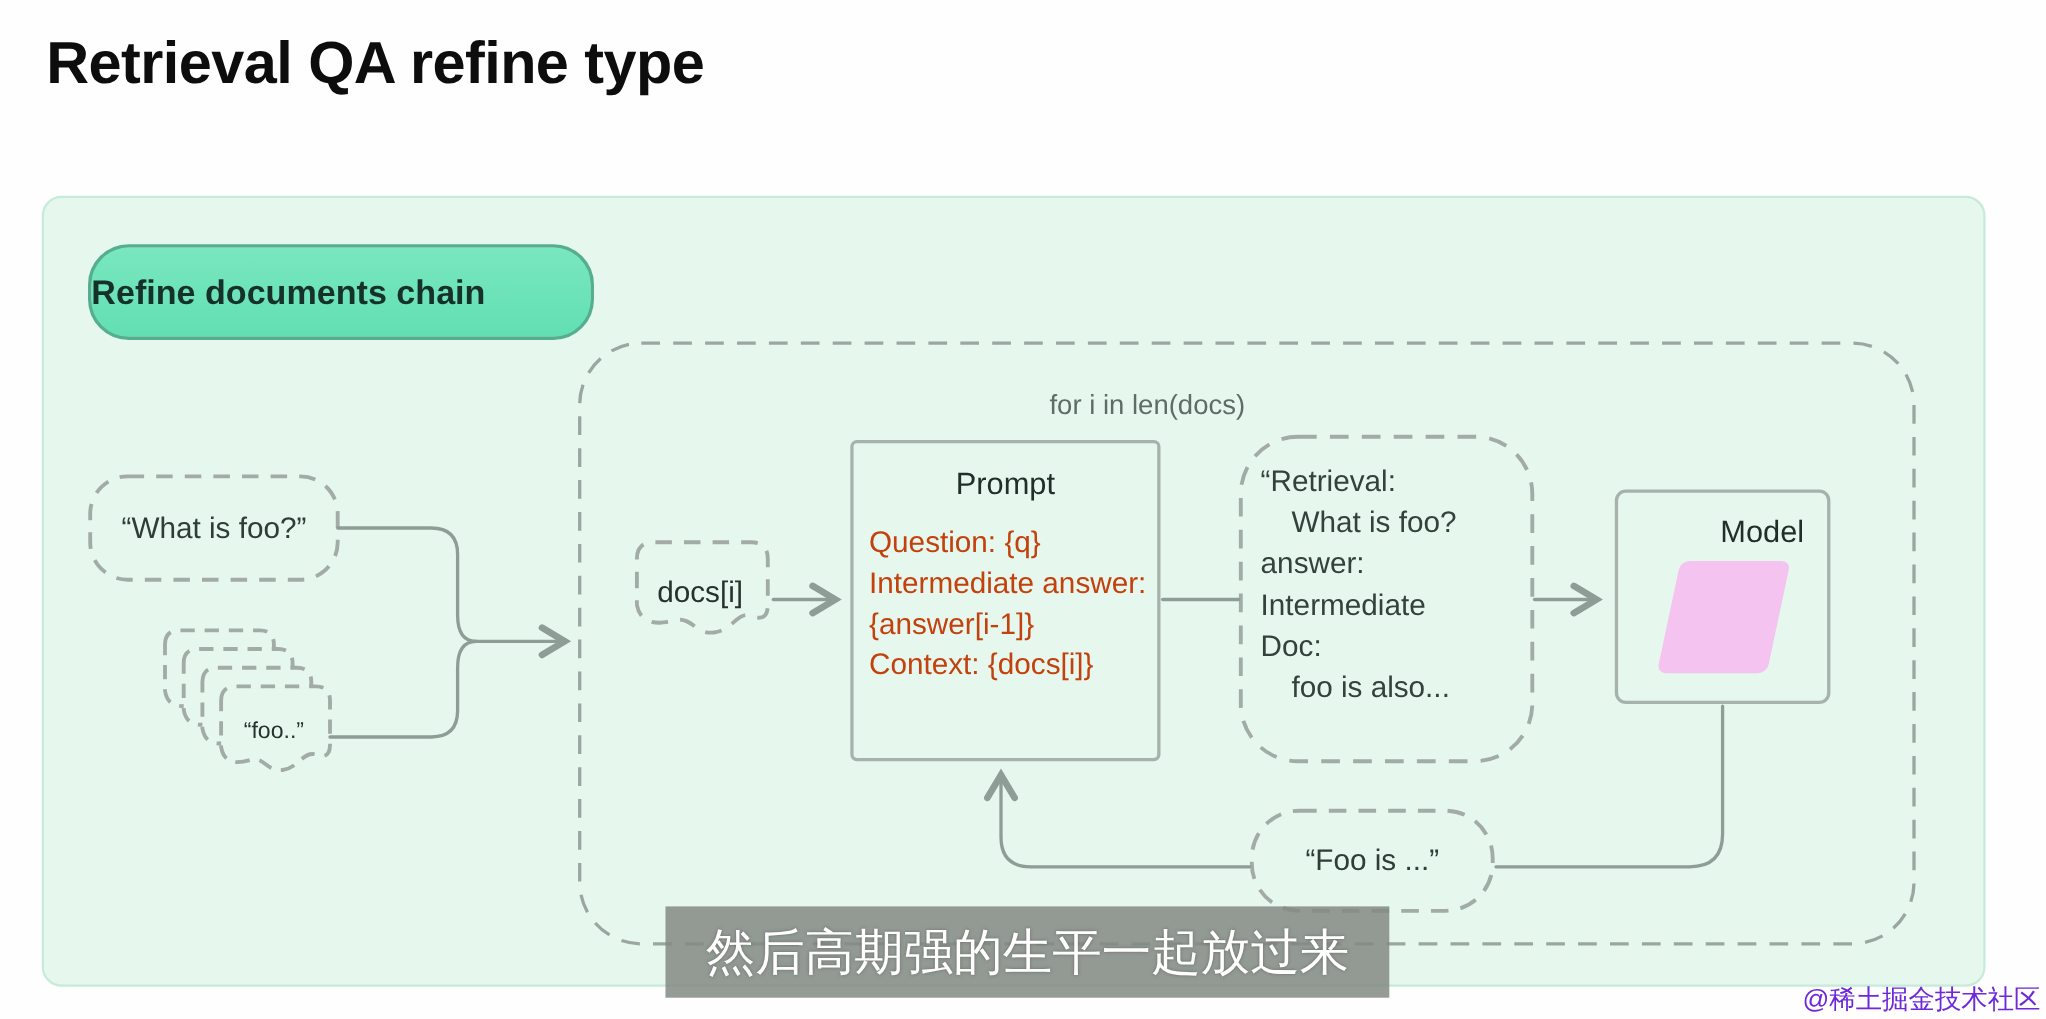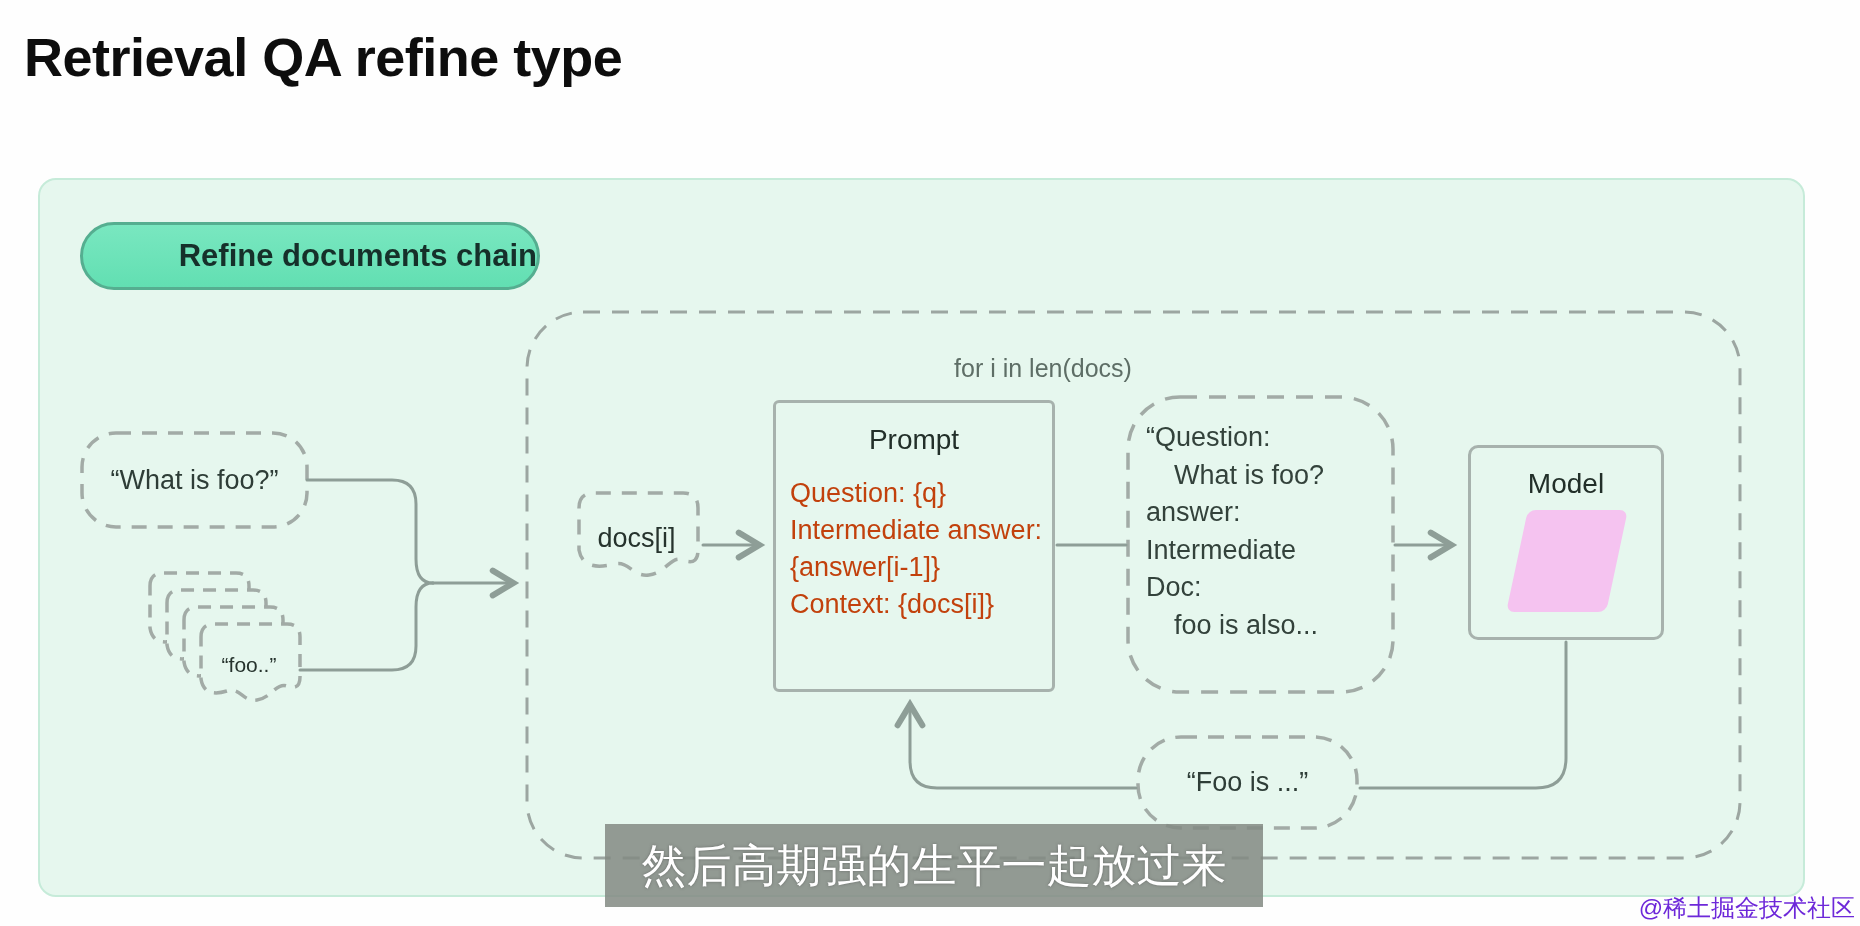--- a/index.html
+++ b/index.html
@@ -1,28 +1,28 @@
 <!DOCTYPE html>
 <html><head>
 <meta charset="utf-8">
 <style>
   html,body{margin:0;padding:0;background:#ffffff;}
   #screen{position:relative;width:1860px;height:926px;background:#fefefe;overflow:hidden;
           font-family:"Liberation Sans", sans-serif;}
   .abs{position:absolute;}
 
-  .page-title{left:24px;top:26px;font-size:54px;font-weight:600;color:#0d0d0d;letter-spacing:-0.5px;}
+  .page-title{left:42px;top:26px;font-size:54px;font-weight:600;color:#0d0d0d;letter-spacing:-0.5px;}
 
   .mint-box{left:38px;top:178px;width:1767px;height:719px;background:#e6f7ee;
             border:2px solid #c6ebd9;border-radius:18px;box-sizing:border-box;}
 
-  .chain-pill{left:80px;top:222px;width:460px;height:68px;border-radius:37px;
+  .chain-pill{left:80px;top:222px;width:460px;height:87px;border-radius:37px;
               background:linear-gradient(180deg,#79e7c0 0%,#62dfb2 100%);
               border:3px solid #55ae90;box-sizing:border-box;
-              display:flex;align-items:center;justify-content:flex-end;}
+              display:flex;align-items:center;justify-content:flex-start;}
   .chain-pill span{font-size:31px;font-weight:600;color:#16302a;}
 
   .loop-label{left:913px;top:354px;width:260px;text-align:center;
               font-size:25px;color:#5e6e66;}
 
   .bubble-text{display:flex;align-items:center;justify-content:center;
                font-size:27px;color:#2e3d37;}
 
   .q-bubble-text{left:82px;top:433px;width:225px;height:94px;}
 
@@ -34,21 +34,21 @@
   .prompt-title{left:773px;top:424px;width:282px;text-align:center;
                 font-size:28px;font-weight:500;color:#222f29;}
   .prompt-body{left:790px;top:475px;width:258px;font-size:27px;color:#c2410c;line-height:37px;}
 
   .resp-lines{left:1146px;top:419px;width:235px;font-size:27px;color:#33423b;line-height:37.5px;}
   .resp-lines .indent{padding-left:28px;}
 
   .model-box{left:1468px;top:445px;width:196px;height:195px;box-sizing:border-box;
              border:3px solid #a7b2ad;border-radius:10px;}
   .model-title{left:1468px;top:468px;width:196px;text-align:center;
-               font-size:28px;font-weight:500;color:#222f29;}
+               font-size:28px;font-weight:500;color:#222f29;padding-left:36px;}
   .model-par{left:1517px;top:510px;width:100px;height:102px;background:#f5c3f0;
              border-radius:8px;transform:skewX(-12deg);}
 
   .out-bubble-text{left:1138px;top:737px;width:219px;height:91px;}
 
   .subtitle-bar{left:605px;top:824px;width:658px;height:83px;background:rgba(131,137,131,0.85);
                 display:flex;align-items:center;justify-content:center;}
   .subtitle-bar span{font-size:45px;font-weight:500;color:#ffffff;
                      text-shadow:0 0 3px rgba(70,70,70,0.55);white-space:nowrap;}
 
@@ -116,21 +116,21 @@
   <div class="abs prompt-box"></div>
   <div class="abs prompt-title">Prompt</div>
   <div class="abs prompt-body">
     <div>Question: {q}</div>
     <div>Intermediate answer:</div>
     <div>{answer[i-1]}</div>
     <div>Context: {docs[i]}</div>
   </div>
 
   <div class="abs resp-lines">
-    <div>“Question:</div>
+    <div>“Retrieval:</div>
     <div class="indent">What is foo?</div>
     <div>answer:</div>
     <div>Intermediate</div>
     <div>Doc:</div>
     <div class="indent">foo is also...</div>
   </div>
 
   <div class="abs model-box"></div>
   <div class="abs model-title">Model</div>
   <div class="abs model-par"></div>

